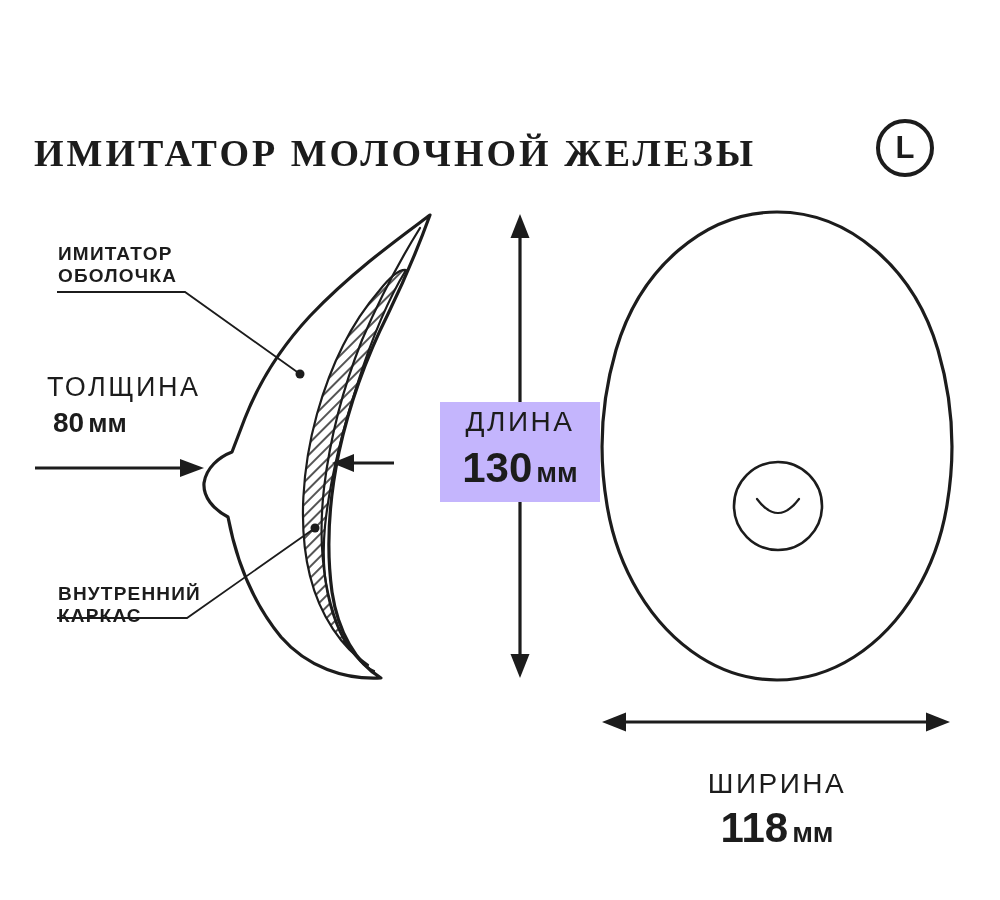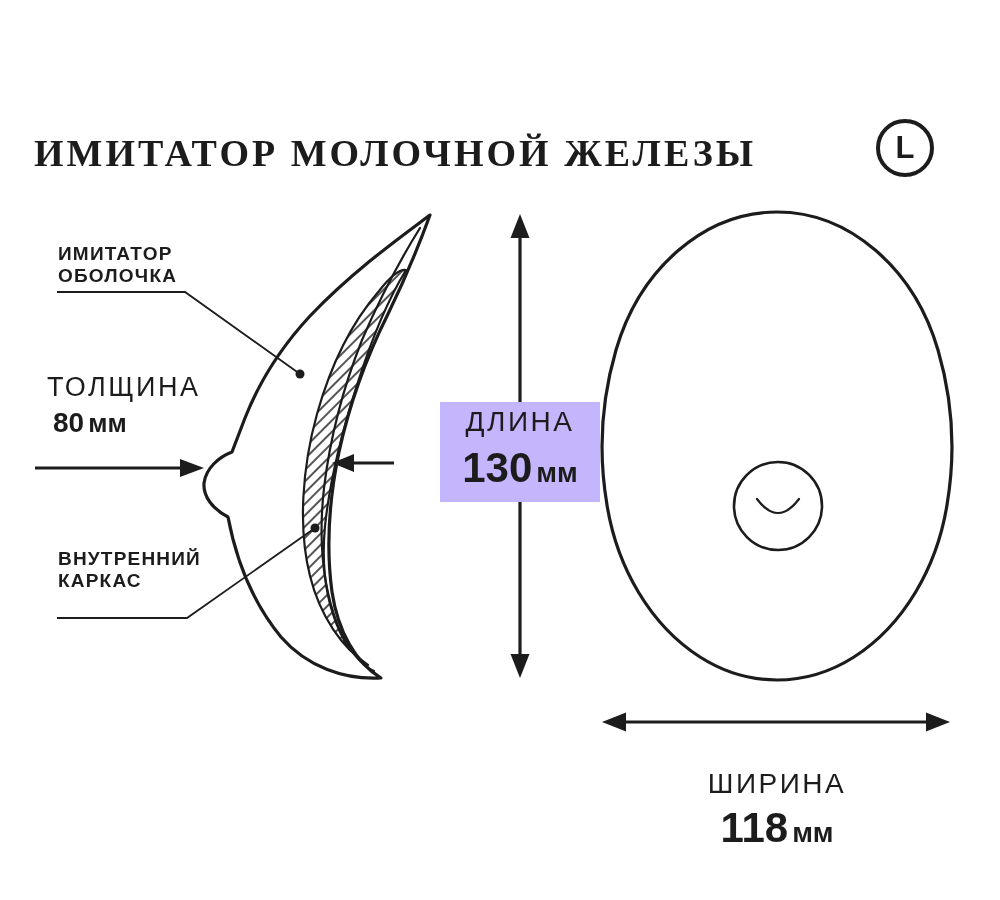--- a/index.html
+++ b/index.html
@@ -4,21 +4,21 @@
 <style>
   * { box-sizing: border-box; }
   html, body { margin: 0; padding: 0; }
   body { background: #ffffff; font-family: "Liberation Sans", sans-serif; color: #1c1c1c; }
   .canvas { position: relative; width: 1000px; height: 900px; background: #ffffff; overflow: hidden; }
   .art { position: absolute; left: 0; top: 0; }
   .title { position: absolute; left: 34px; top: 131px; margin: 0; font-size: 38px; font-weight: 700; letter-spacing: 3px; white-space: nowrap; font-family: Liberation Serif, serif; }
   .size-badge { position: absolute; left: 876px; top: 119px; width: 58px; height: 58px; border: 4px solid #1c1c1c; border-radius: 50%; display: flex; align-items: center; justify-content: center; font-size: 31px; font-weight: 700; }
   .callout { position: absolute; font-size: 19px; font-weight: 700; letter-spacing: 1.2px; line-height: 22px; }
   .callout-outer { left: 58px; top: 243px; }
-  .callout-inner { left: 58px; top: 548px; }
+  .callout-inner { left: 58px; top: 583px; }
   .dim-label { font-size: 28px; font-weight: 400; letter-spacing: 2.5px; }
   .dim-value { white-space: nowrap; }
   .dim-num { font-size: 42px; font-weight: 700; }
   .dim-unit { font-size: 28px; font-weight: 700; margin-left: 4px; }
   .dim-thickness { position: absolute; left: 47px; top: 372px; }
   .dim-thickness .dim-label { font-size: 27px; }
   .dim-thickness .dim-value { margin-top: 4px; margin-left: 6px; }
   .dim-thickness .dim-num { font-size: 28px; }
   .dim-thickness .dim-unit { font-size: 26px; }
   .dim-length { position: absolute; left: 440px; top: 402px; width: 160px; text-align: center; background: #c4b5fd; padding: 4px 0 10px; }

